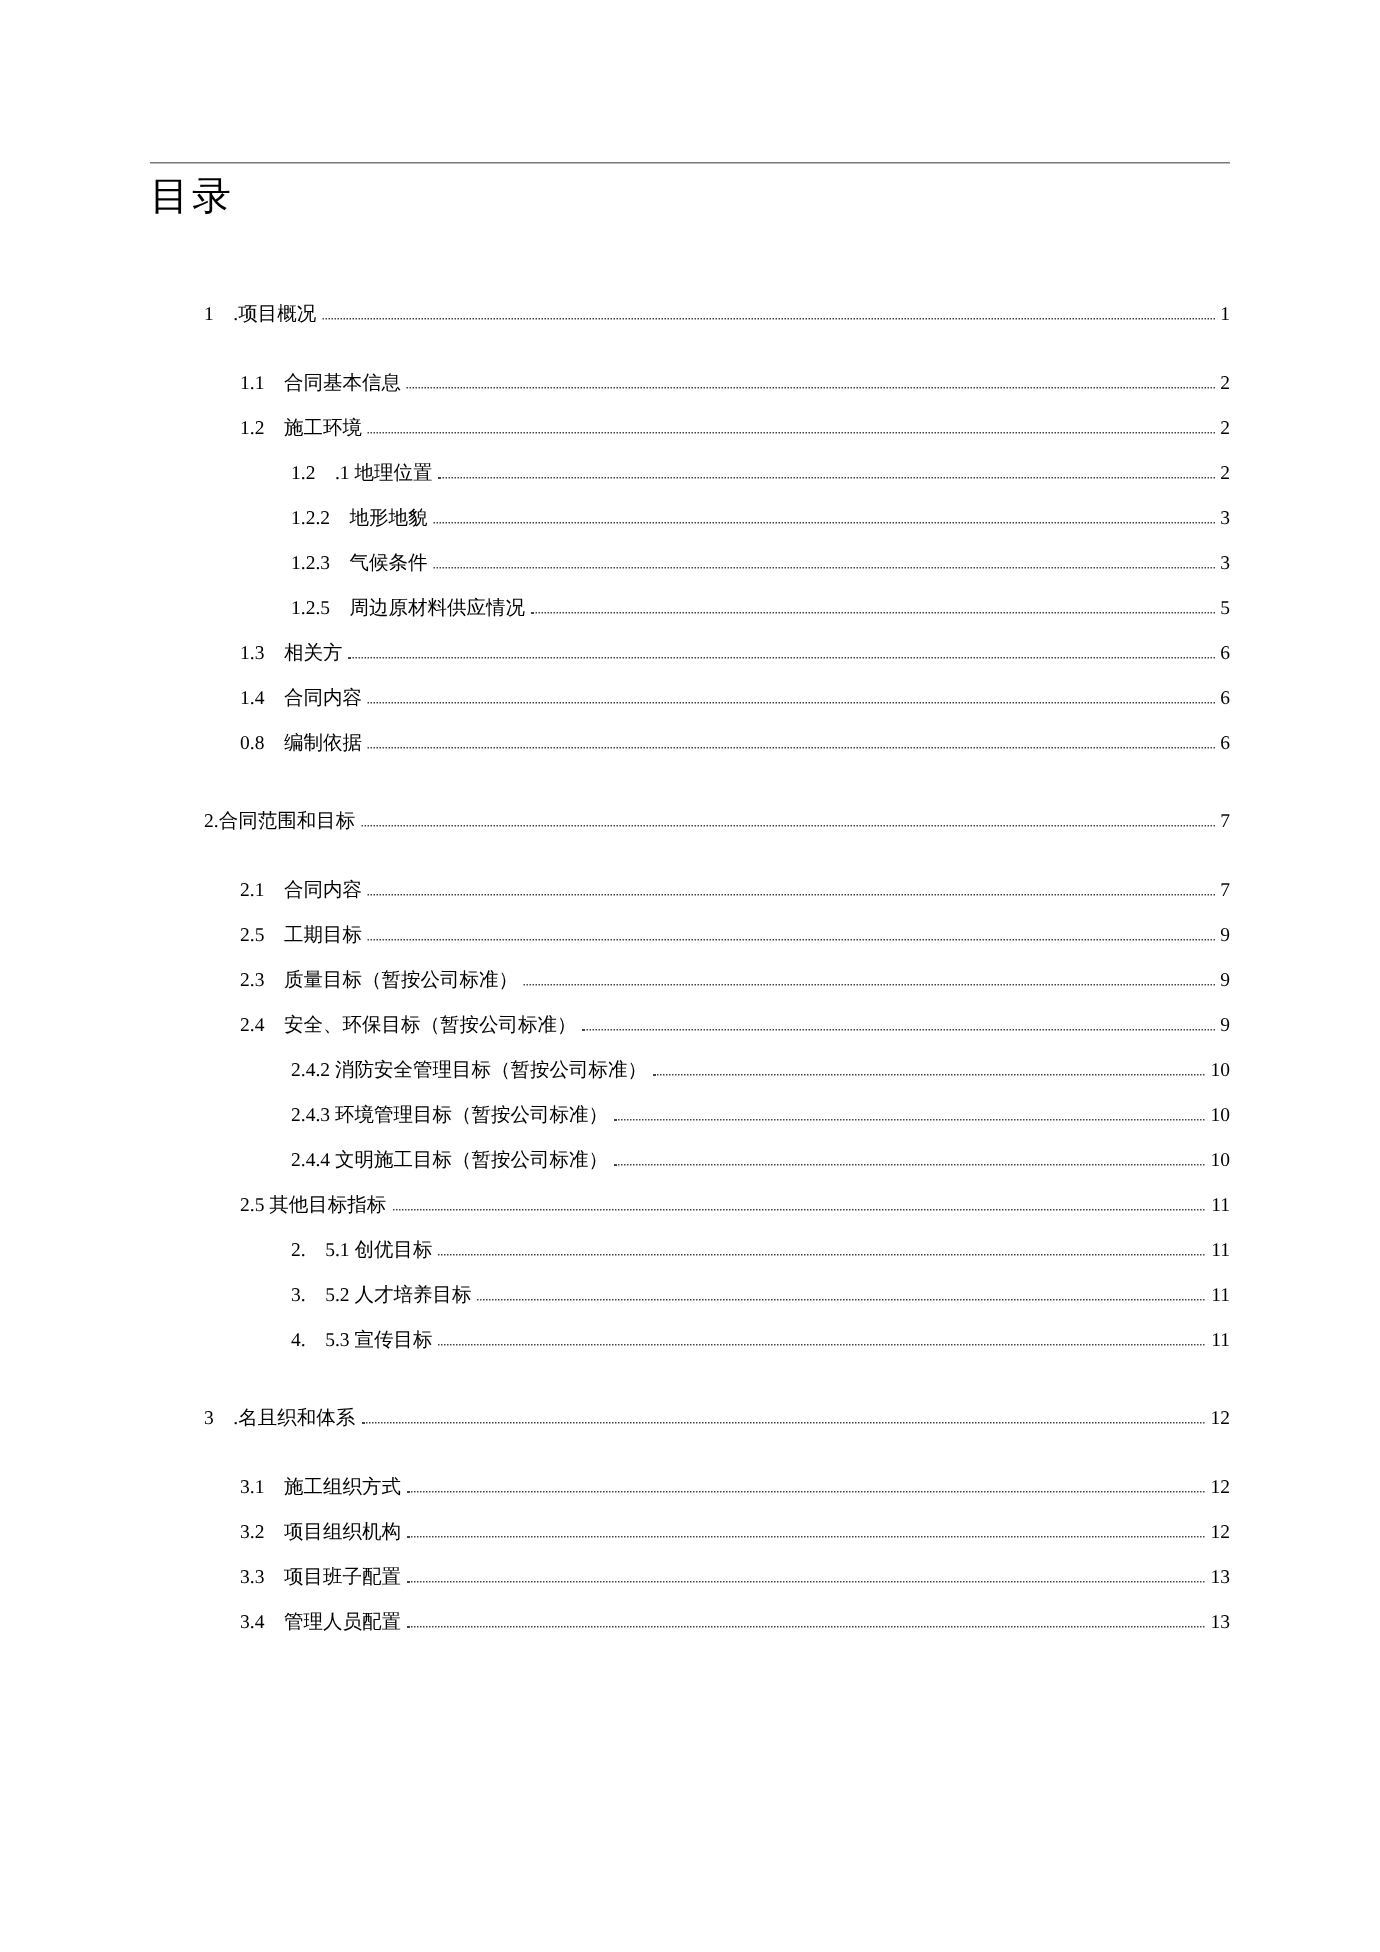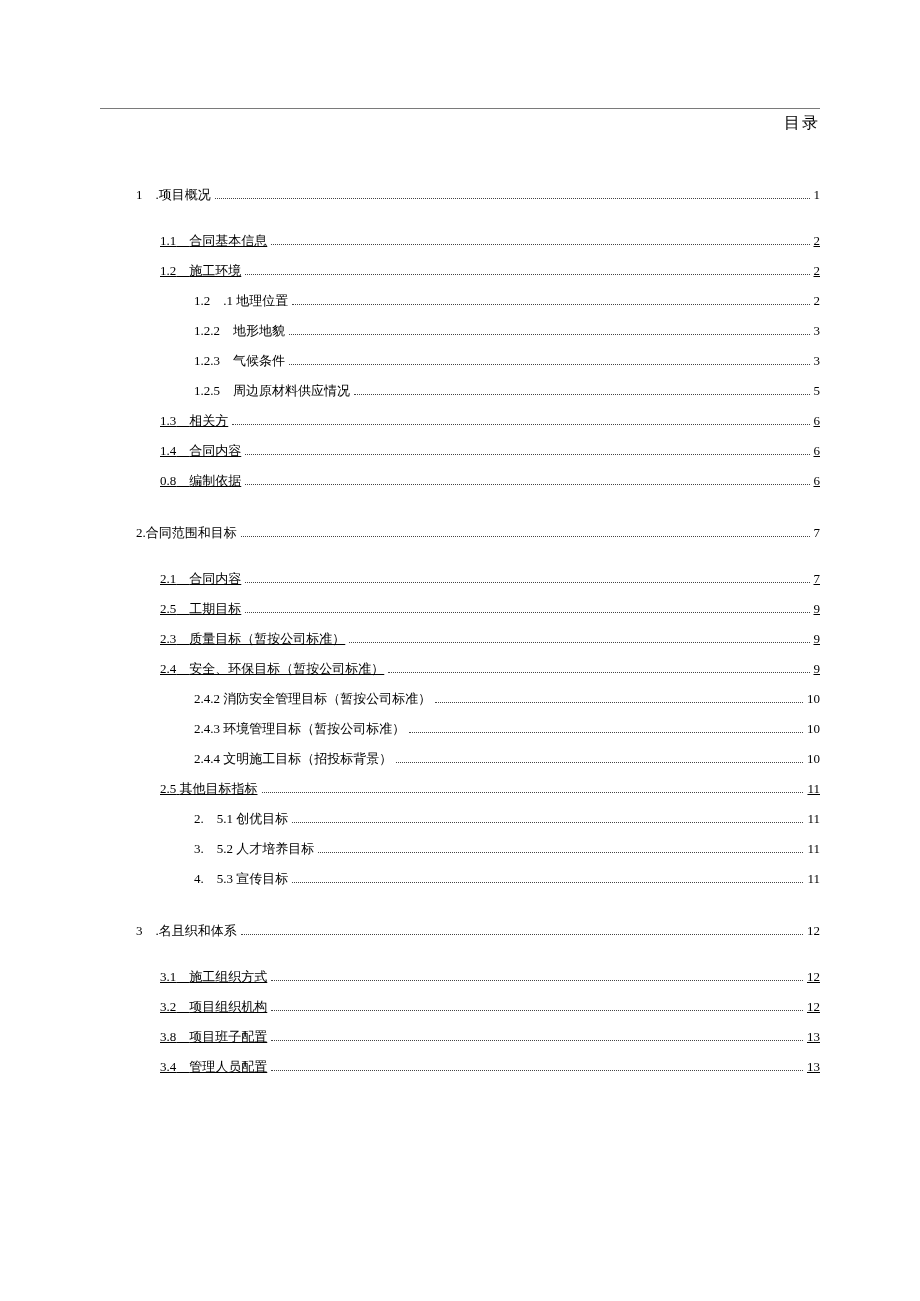--- a/index.html
+++ b/index.html
@@ -11,22 +11,22 @@
       color: #000;
     }
     .page {
       padding: 108px 100px 120px 100px;
     }
     .rule {
       border-top: 1px solid #7a7a7a;
       margin-bottom: 2px;
     }
     .title {
-      text-align: right;
-      font-size: 16px;
+      text-align: left;
+      font-size: 26px;
       font-family: Liberation Serif, serif;
       letter-spacing: 2px;
       margin: 4px 0 40px 0;
     }
     .toc {
       font-size: 13px;
     }
     .entry {
       display: flex;
       align-items: baseline;
@@ -42,21 +42,21 @@
       border-bottom: 1.5px dotted #444;
       margin: 0 4px 3px 4px;
       height: 0.6em;
       min-width: 10px;
     }
     .entry .page-num {
       flex: 0 0 auto;
     }
     
     .lvl1 { padding-left: 36px;  padding-top: 14px; padding-bottom: 14px; }
-    .lvl2 { padding-left: 60px;  padding-top: 8px;  padding-bottom: 8px; text-decoration: underline; }
+    .lvl2 { padding-left: 60px;  padding-top: 8px;  padding-bottom: 8px; }
     .lvl3 { padding-left: 94px;  padding-top: 8px;  padding-bottom: 8px; justify-content: center; }
     .gap-after { padding-bottom: 24px; }
   </style>
 </head>
 <body>
 
 <div class="page">
   <div class="rule"></div>
   <div class="title">目录</div>
   <div class="toc" id="toc">
@@ -139,21 +139,21 @@
         <span class="label"><span>2.4.2</span><span> </span><span>消防安全管理目标（暂按公司标准）</span></span>
         <span class="dots"></span>
         <span class="page-num">10</span>
       </div>
       <div class="entry lvl3">
         <span class="label"><span>2.4.3</span><span> </span><span>环境管理目标（暂按公司标准）</span></span>
         <span class="dots"></span>
         <span class="page-num">10</span>
       </div>
       <div class="entry lvl3">
-        <span class="label"><span>2.4.4</span><span> </span><span>文明施工目标（招投标背景）</span></span>
+        <span class="label"><span>2.4.4</span><span> </span><span>文明施工目标（暂按公司标准）</span></span>
         <span class="dots"></span>
         <span class="page-num">10</span>
       </div>
       <div class="entry lvl2">
         <span class="label"><span>2.5</span><span> </span><span>其他目标指标</span></span>
         <span class="dots"></span>
         <span class="page-num">11</span>
       </div>
       <div class="entry lvl3">
         <span class="label"><span>2.</span><span> </span><span>5.1 创优目标</span></span>
@@ -179,21 +179,21 @@
         <span class="label"><span>3.1</span><span> </span><span>施工组织方式</span></span>
         <span class="dots"></span>
         <span class="page-num">12</span>
       </div>
       <div class="entry lvl2">
         <span class="label"><span>3.2</span><span> </span><span>项目组织机构</span></span>
         <span class="dots"></span>
         <span class="page-num">12</span>
       </div>
       <div class="entry lvl2">
-        <span class="label"><span>3.8</span><span> </span><span>项目班子配置</span></span>
+        <span class="label"><span>3.3</span><span> </span><span>项目班子配置</span></span>
         <span class="dots"></span>
         <span class="page-num">13</span>
       </div>
       <div class="entry lvl2">
         <span class="label"><span>3.4</span><span> </span><span>管理人员配置</span></span>
         <span class="dots"></span>
         <span class="page-num">13</span>
       </div>
     </div>
 </div>

